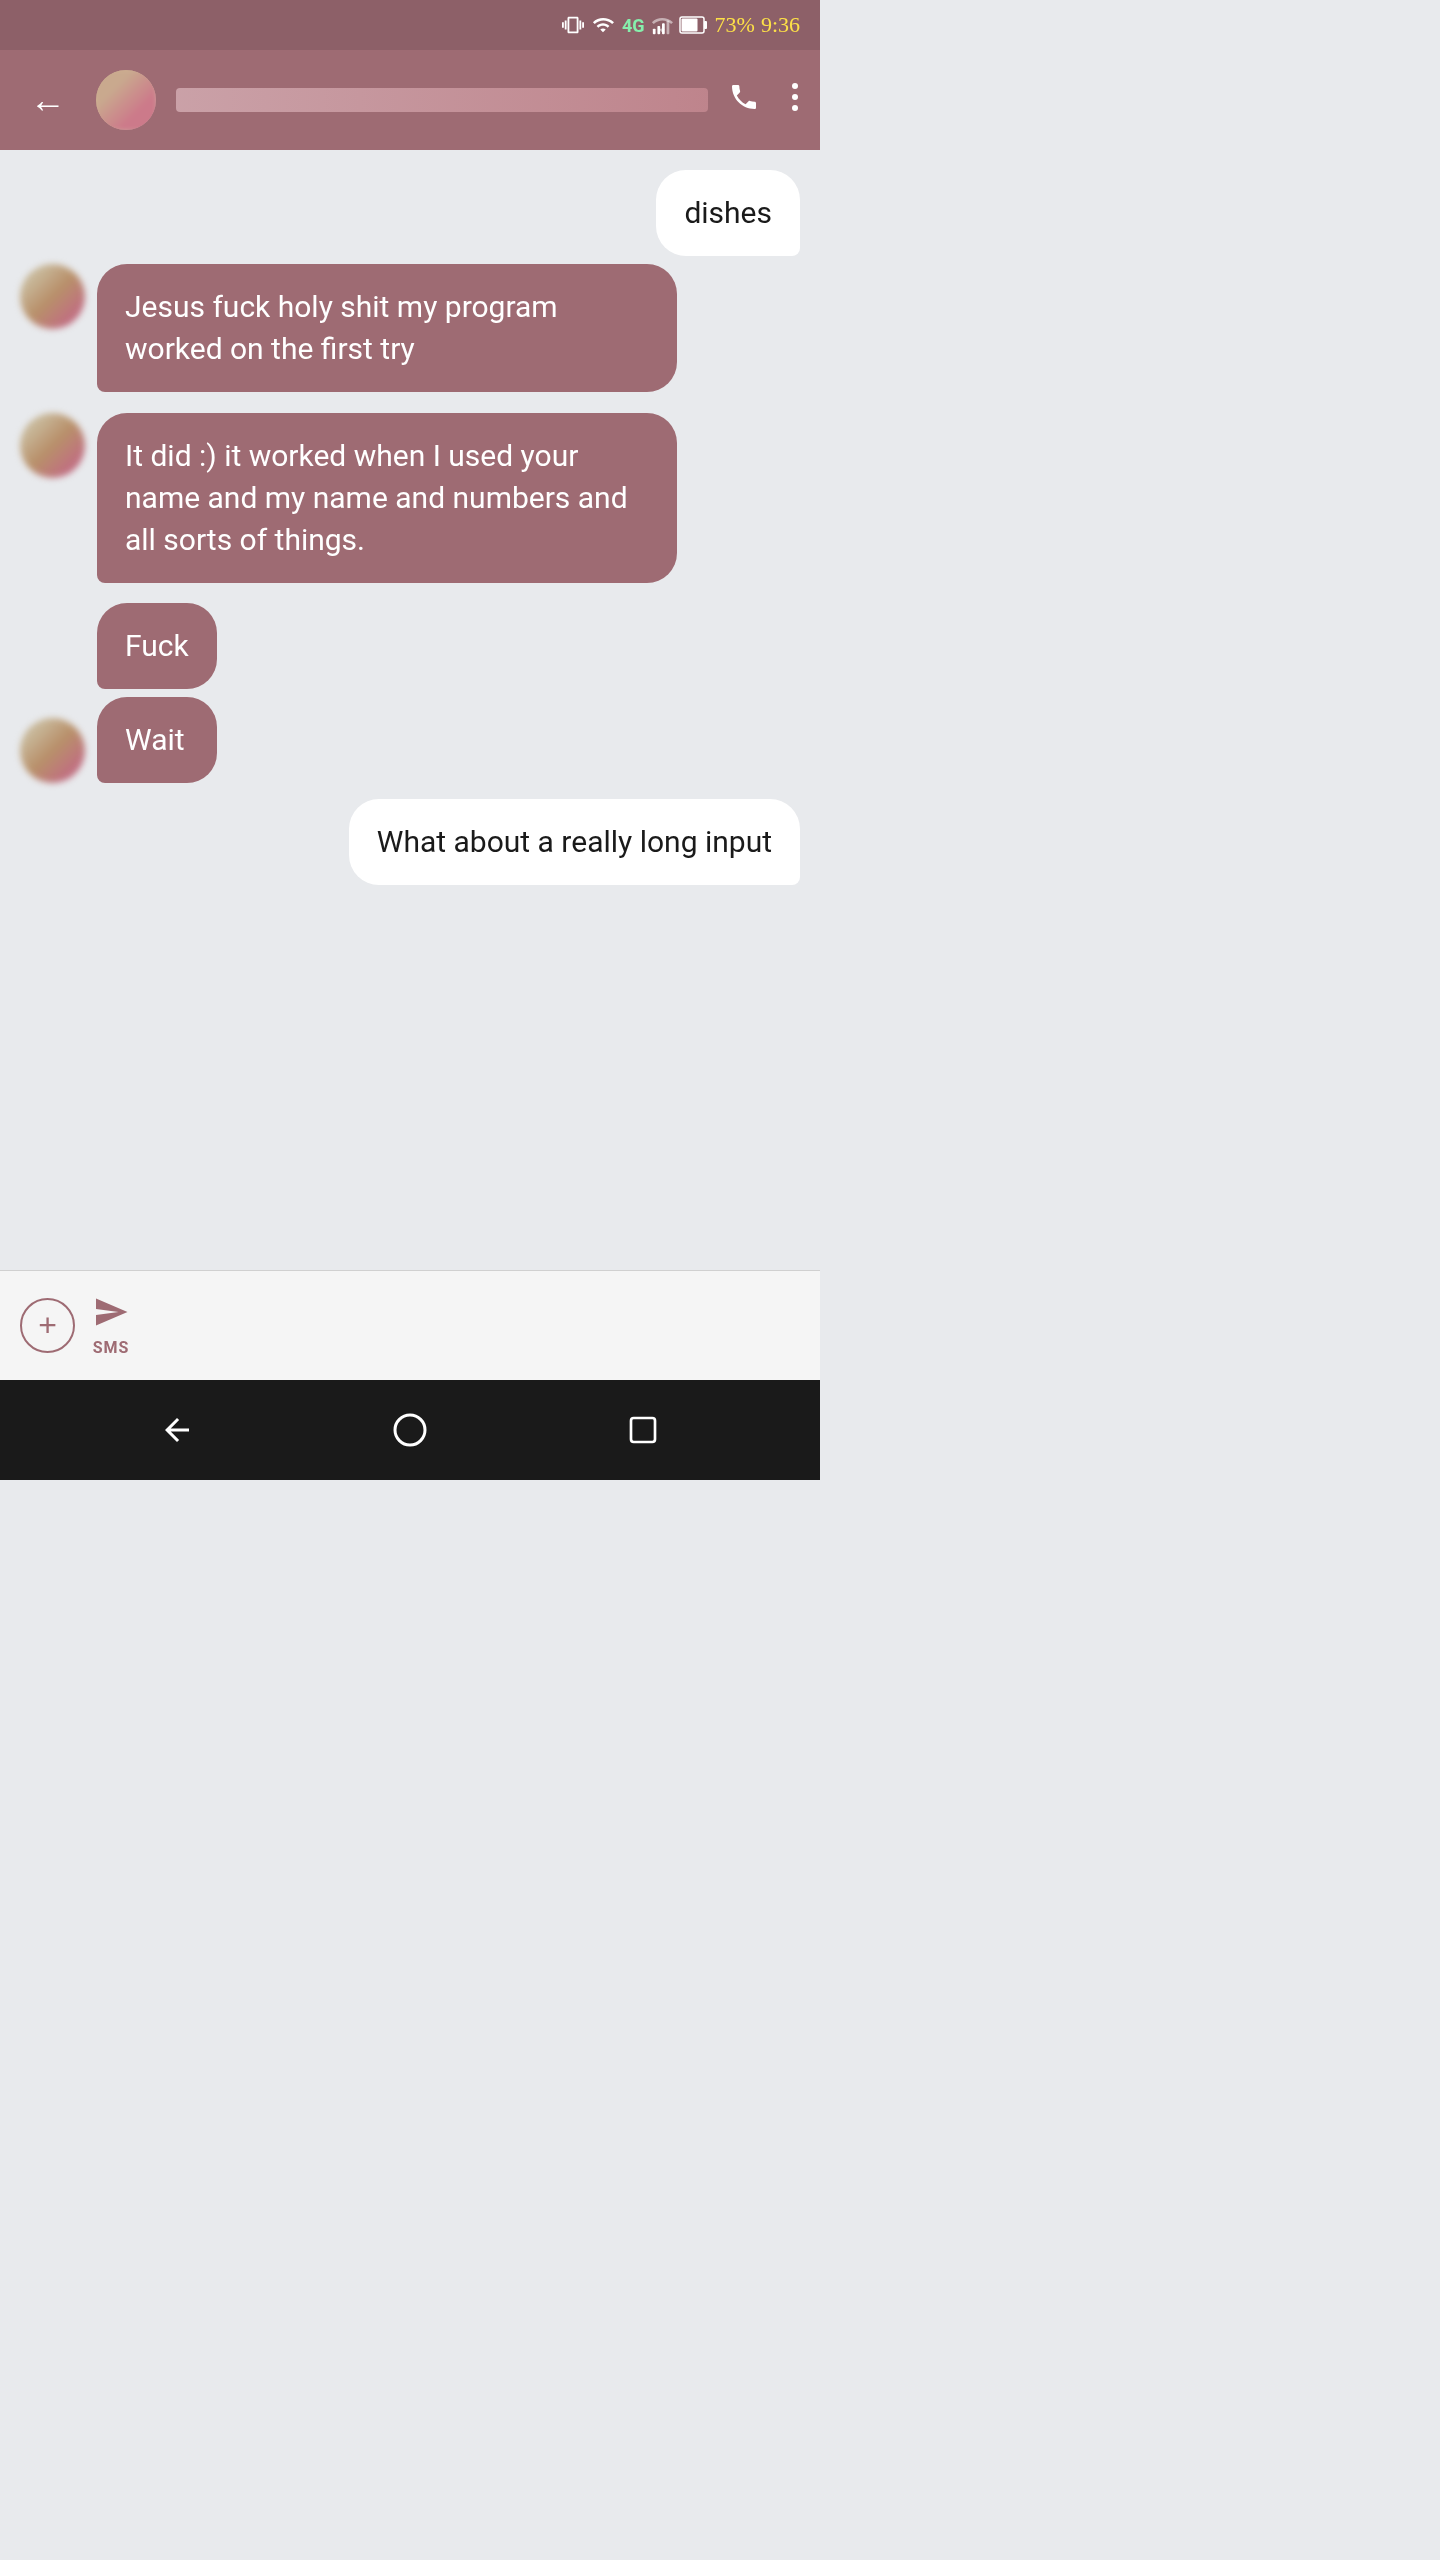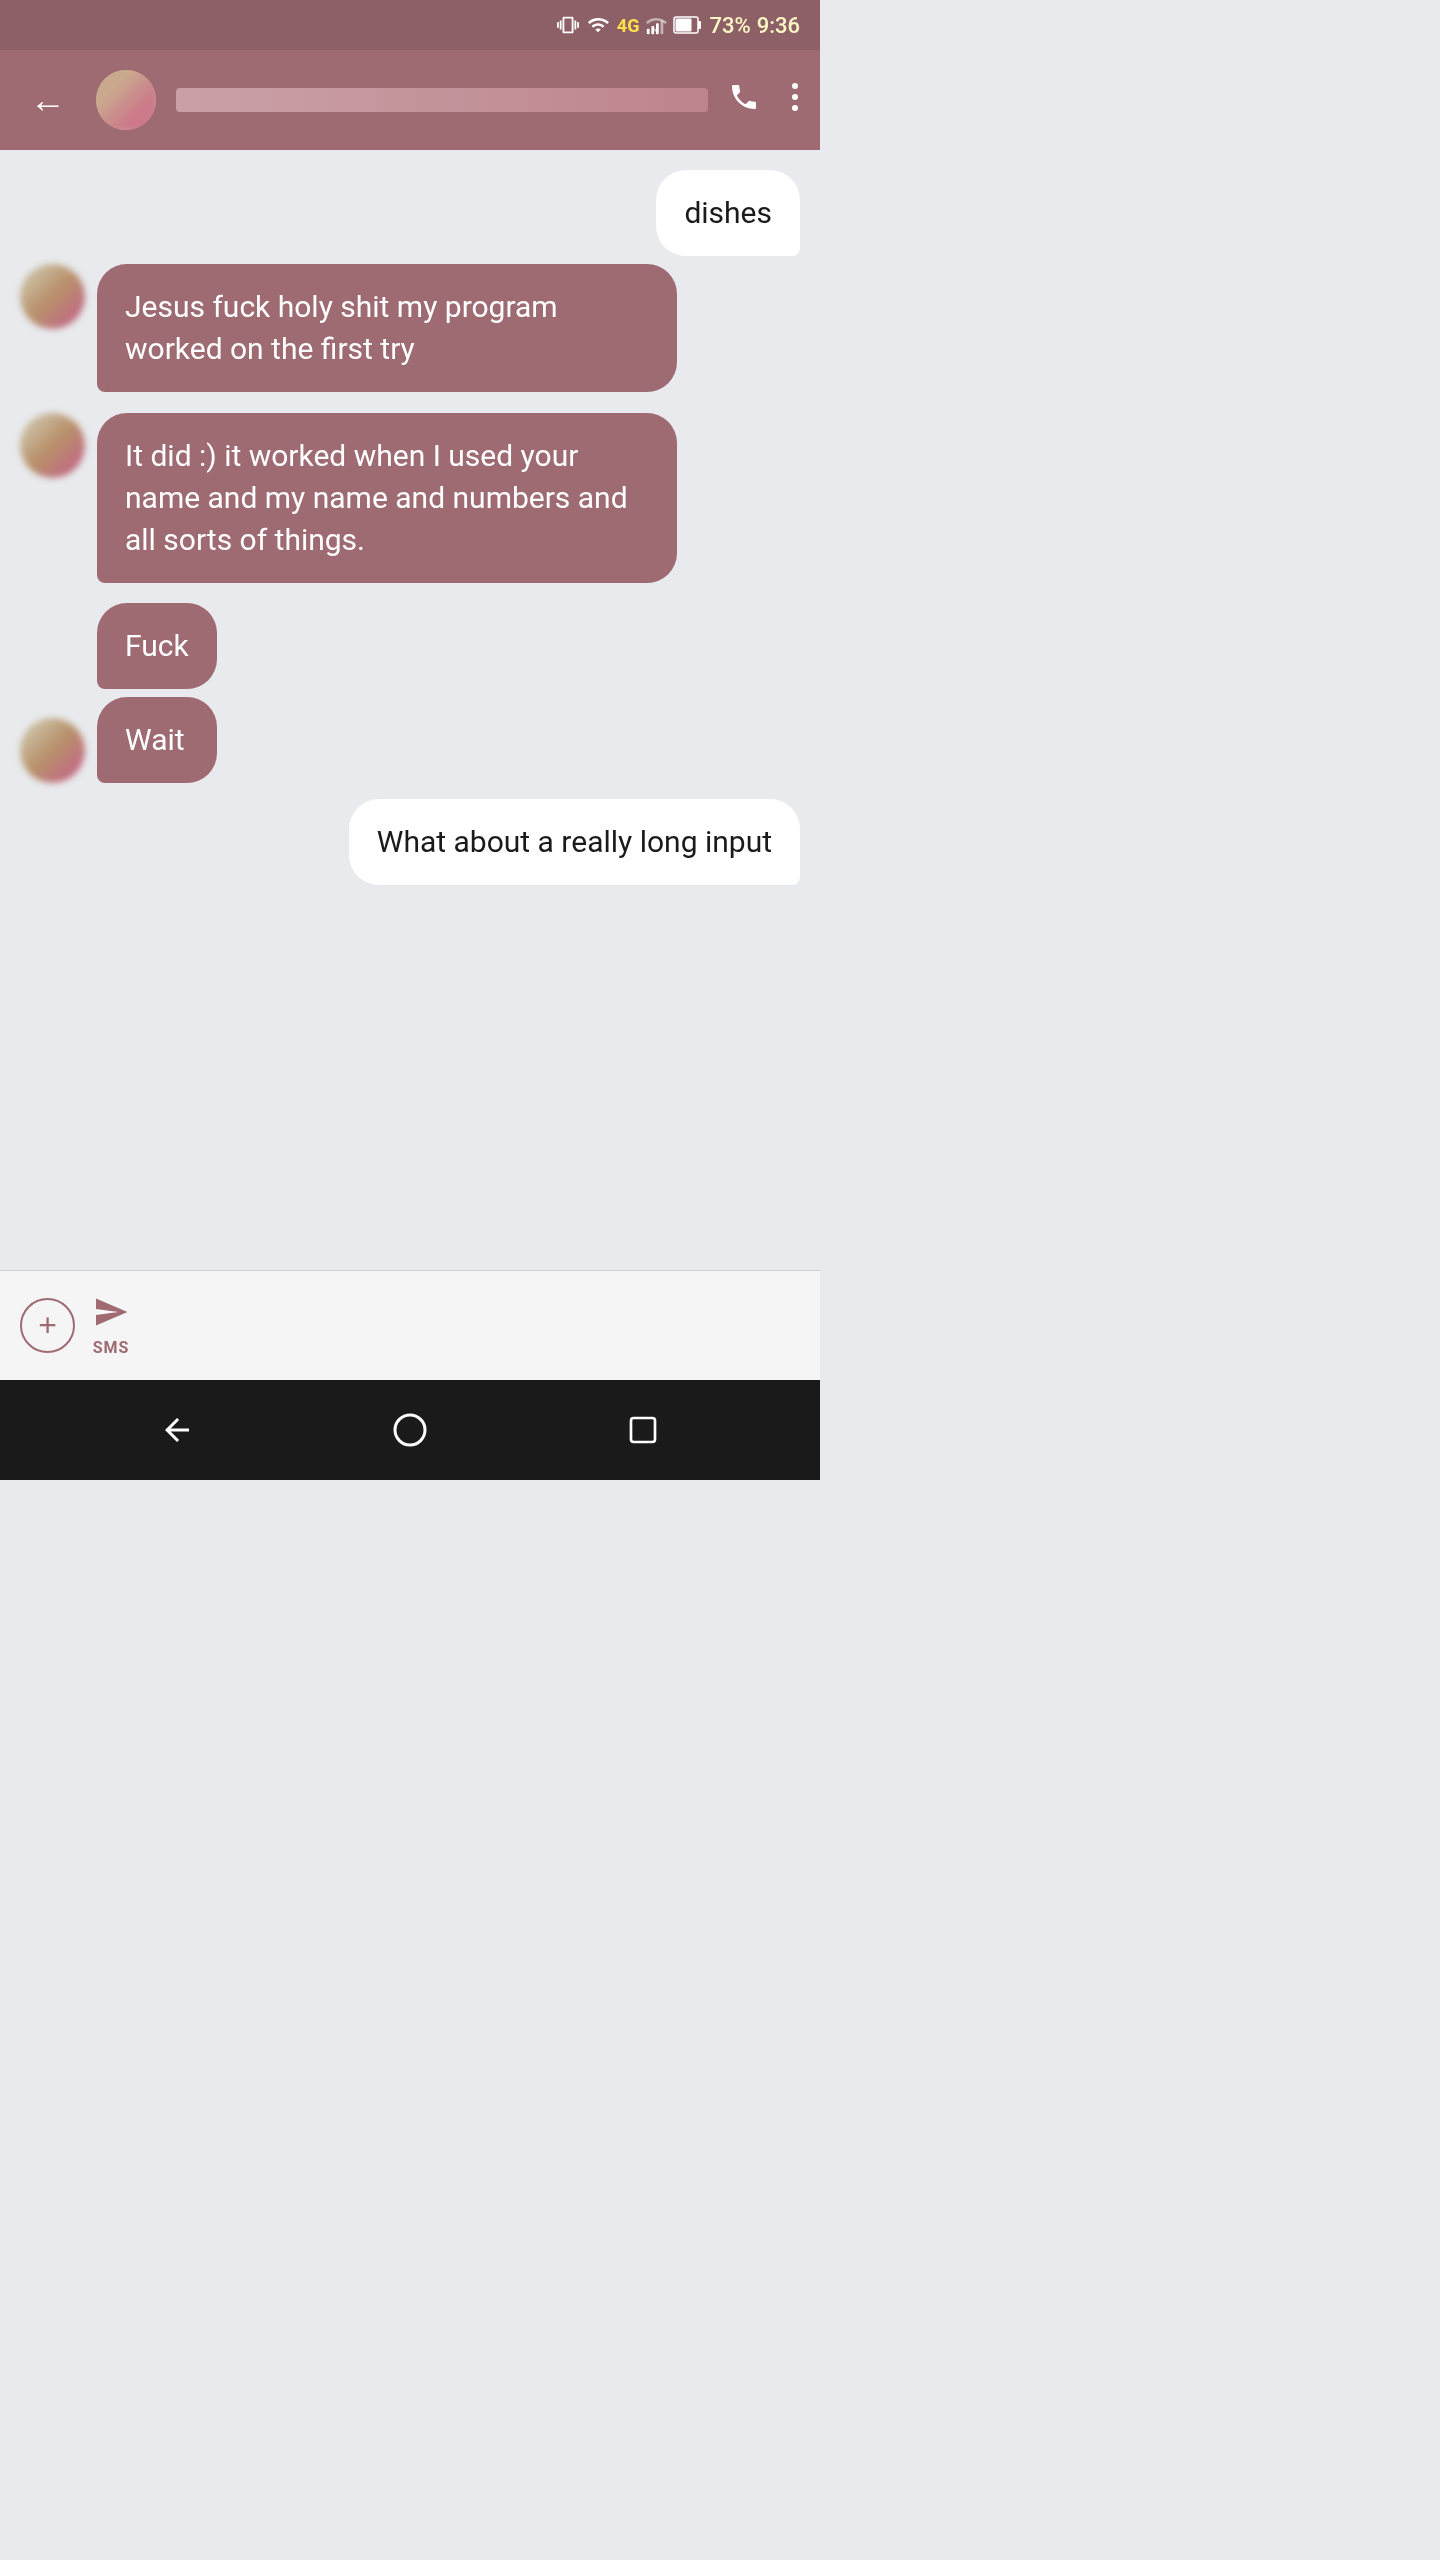--- a/index.html
+++ b/index.html
@@ -23,23 +23,24 @@
       justify-content: flex-end;
       padding: 0 20px;
       gap: 8px;
     }
     .status-bar-icons {
       display: flex;
       align-items: center;
       gap: 6px;
     }
     .status-text {
-      color: #fef9c3;
+      color: #fde047;
       font-size: 22px;
       font-weight: 500;
+      font-family: Liberation Serif, serif;
     }
 
     
     .app-bar {
       background: #9e6b73;
       height: 100px;
       display: flex;
       align-items: center;
       padding: 0 20px;
       gap: 20px;
@@ -233,21 +234,21 @@
   <div class="status-bar-icons">
 
     <svg width="22" height="22" viewBox="0 0 24 24" fill="white">
       <path d="M0 15h2V9H0v6zm3 2h2V7H3v10zm19-8v6h2V9h-2zm-3 8h2V7h-2v10zM16.5 3h-9C6.67 3 6 3.67 6 4.5v15c0 .83.67 1.5 1.5 1.5h9c.83 0 1.5-.67 1.5-1.5v-15c0-.83-.67-1.5-1.5-1.5zM16 19H8V5h8v14z"></path>
     </svg>
 
     <svg width="26" height="22" viewBox="0 0 24 24" fill="white">
       <path d="M1 9l2 2c5.07-5.26 13.93-5.26 19 0l2-2C16.93 2.93 7.08 2.93 1 9zm8 8l3 3 3-3c-1.65-1.66-4.34-1.66-6 0zm-4-4l2 2c2.76-2.76 7.24-2.76 10 0l2-2C15.14 9.14 8.87 9.14 5 13z"></path>
     </svg>
 
-    <span style="color:#fde047;font-size:18px;font-weight:bold;">4G</span>
+    <span style="color:#86efac;font-size:18px;font-weight:bold;">4G</span>
 
     <svg width="22" height="22" viewBox="0 0 24 24" fill="white">
       <path d="M1 9l2 2c5.07-5.26 13.93-5.26 19 0l2-2C16.93 2.93 7.08 2.93 1 9zm8 8l3 3 3-3c-1.65-1.66-4.34-1.66-6 0z" opacity="0.5"></path>
       <rect x="2" y="16" width="3" height="6" rx="1"></rect>
       <rect x="7" y="13" width="3" height="9" rx="1"></rect>
       <rect x="12" y="10" width="3" height="12" rx="1"></rect>
       <rect x="17" y="7" width="3" height="15" rx="1" opacity="0.5"></rect>
     </svg>
 
     <svg width="30" height="22" viewBox="0 0 30 22" fill="white">

